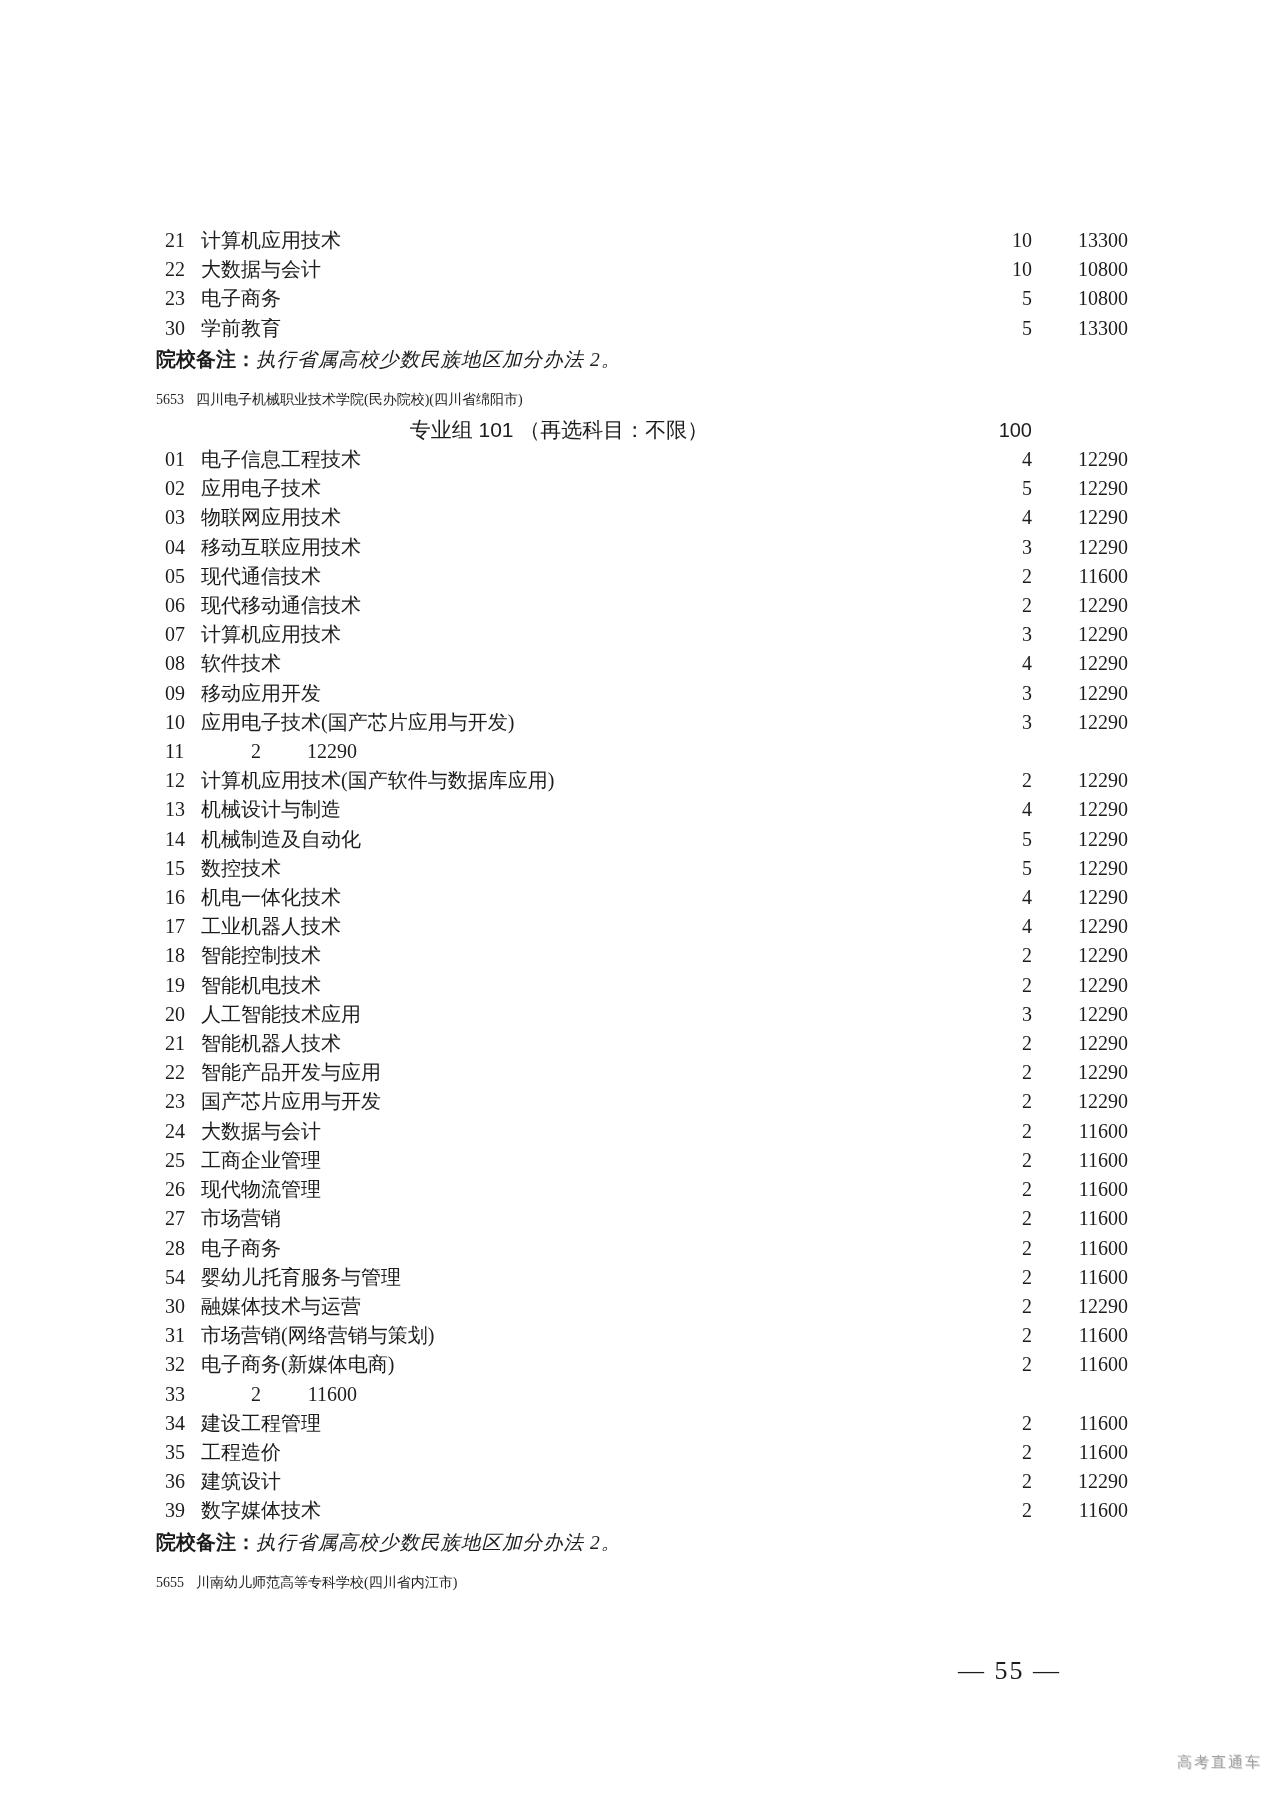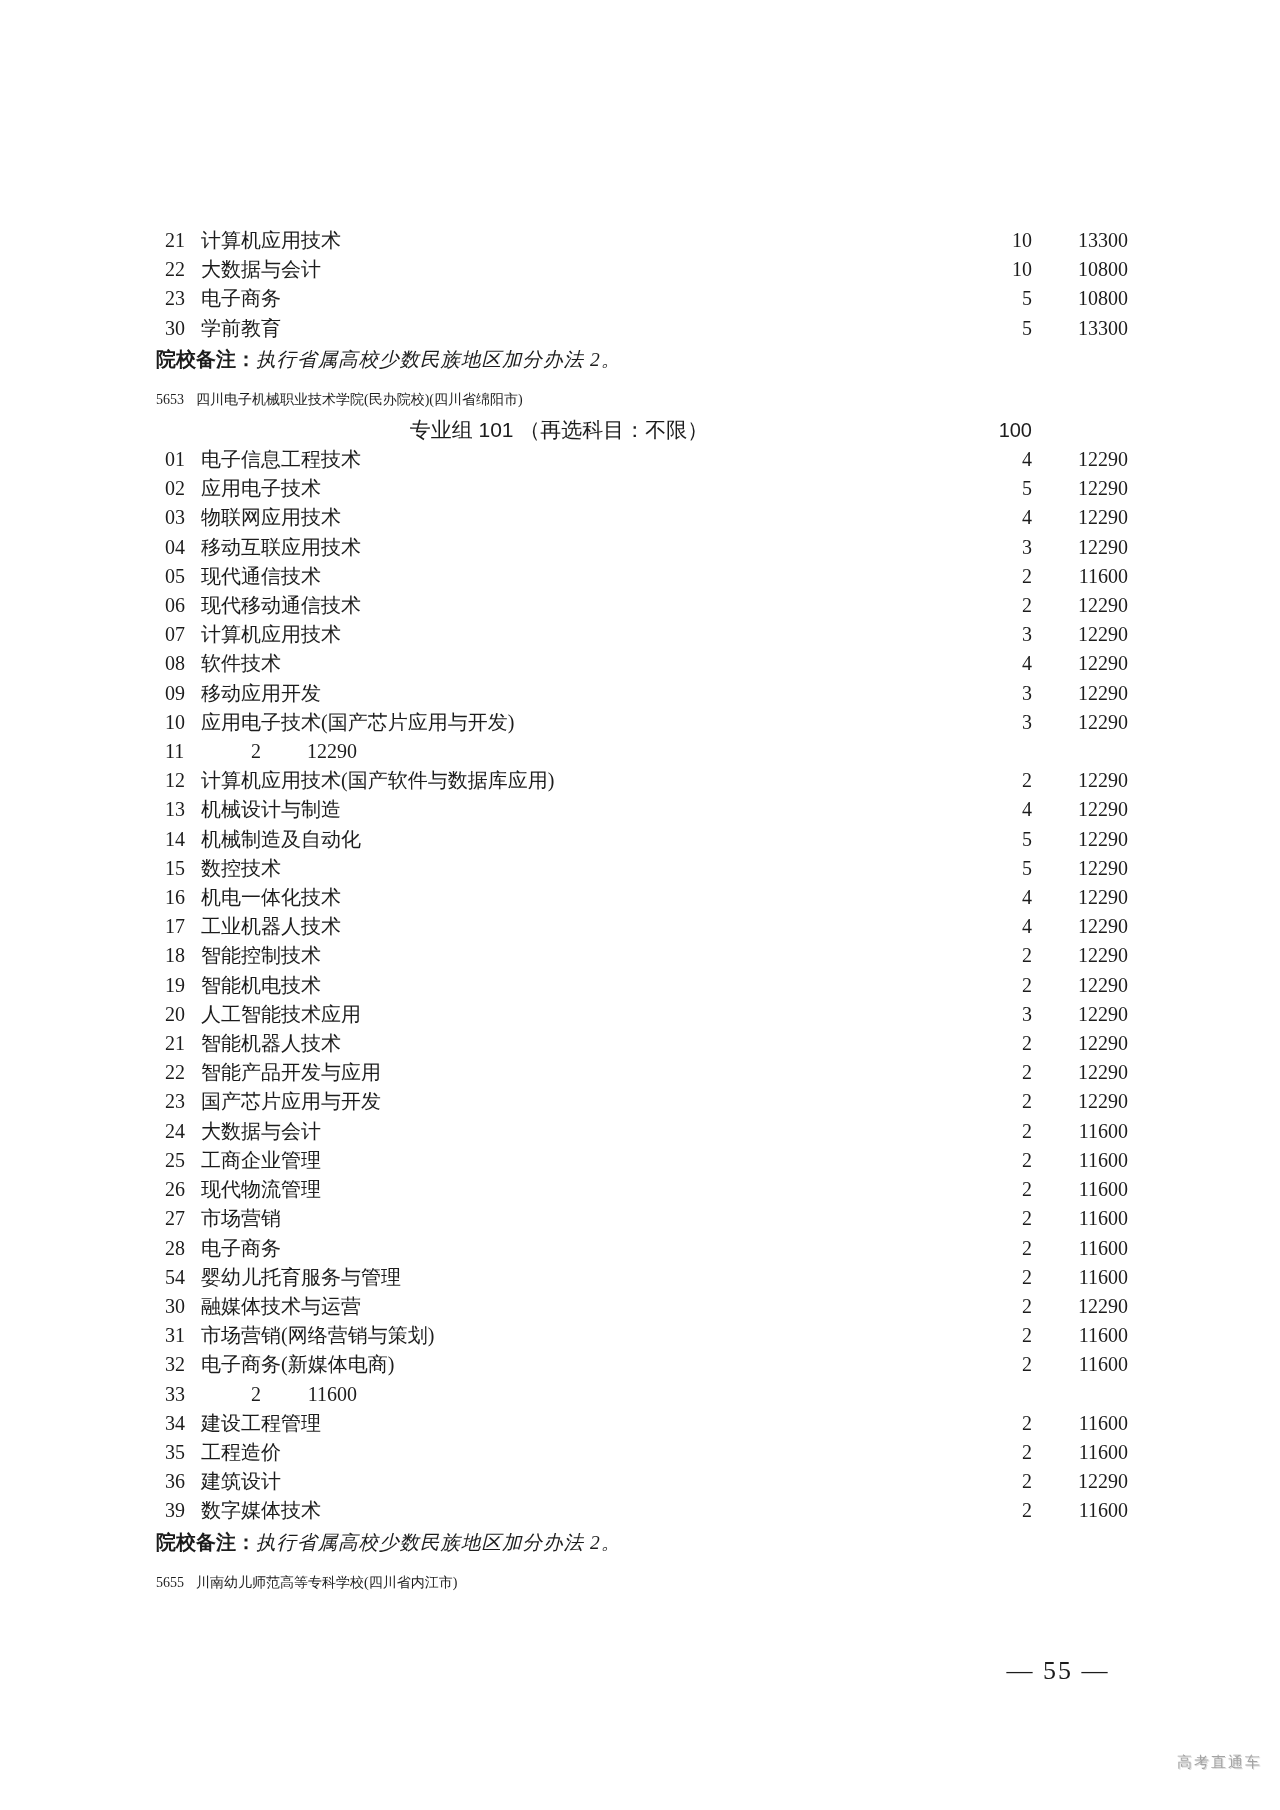--- a/index.html
+++ b/index.html
@@ -65,21 +65,20 @@
   }
   .group-row .group-label { flex: 1; text-align: center; }
   .group-row .count { width: 70px; text-align: right; font-size: 20px; }
   .group-row .fee { width: 96px; }
 
   .page-number {
     position: absolute;
     left: 958px;
     top: 1656px;
     width: 200px;
-    text-align: center;
     font-size: 26px;
     letter-spacing: 2px;
   }
   .watermark {
     position: absolute;
     right: 18px;
     top: 1753px;
     font-family: "Liberation Sans", "DejaVu Sans", sans-serif;
     font-size: 15px;
     letter-spacing: 2px;

